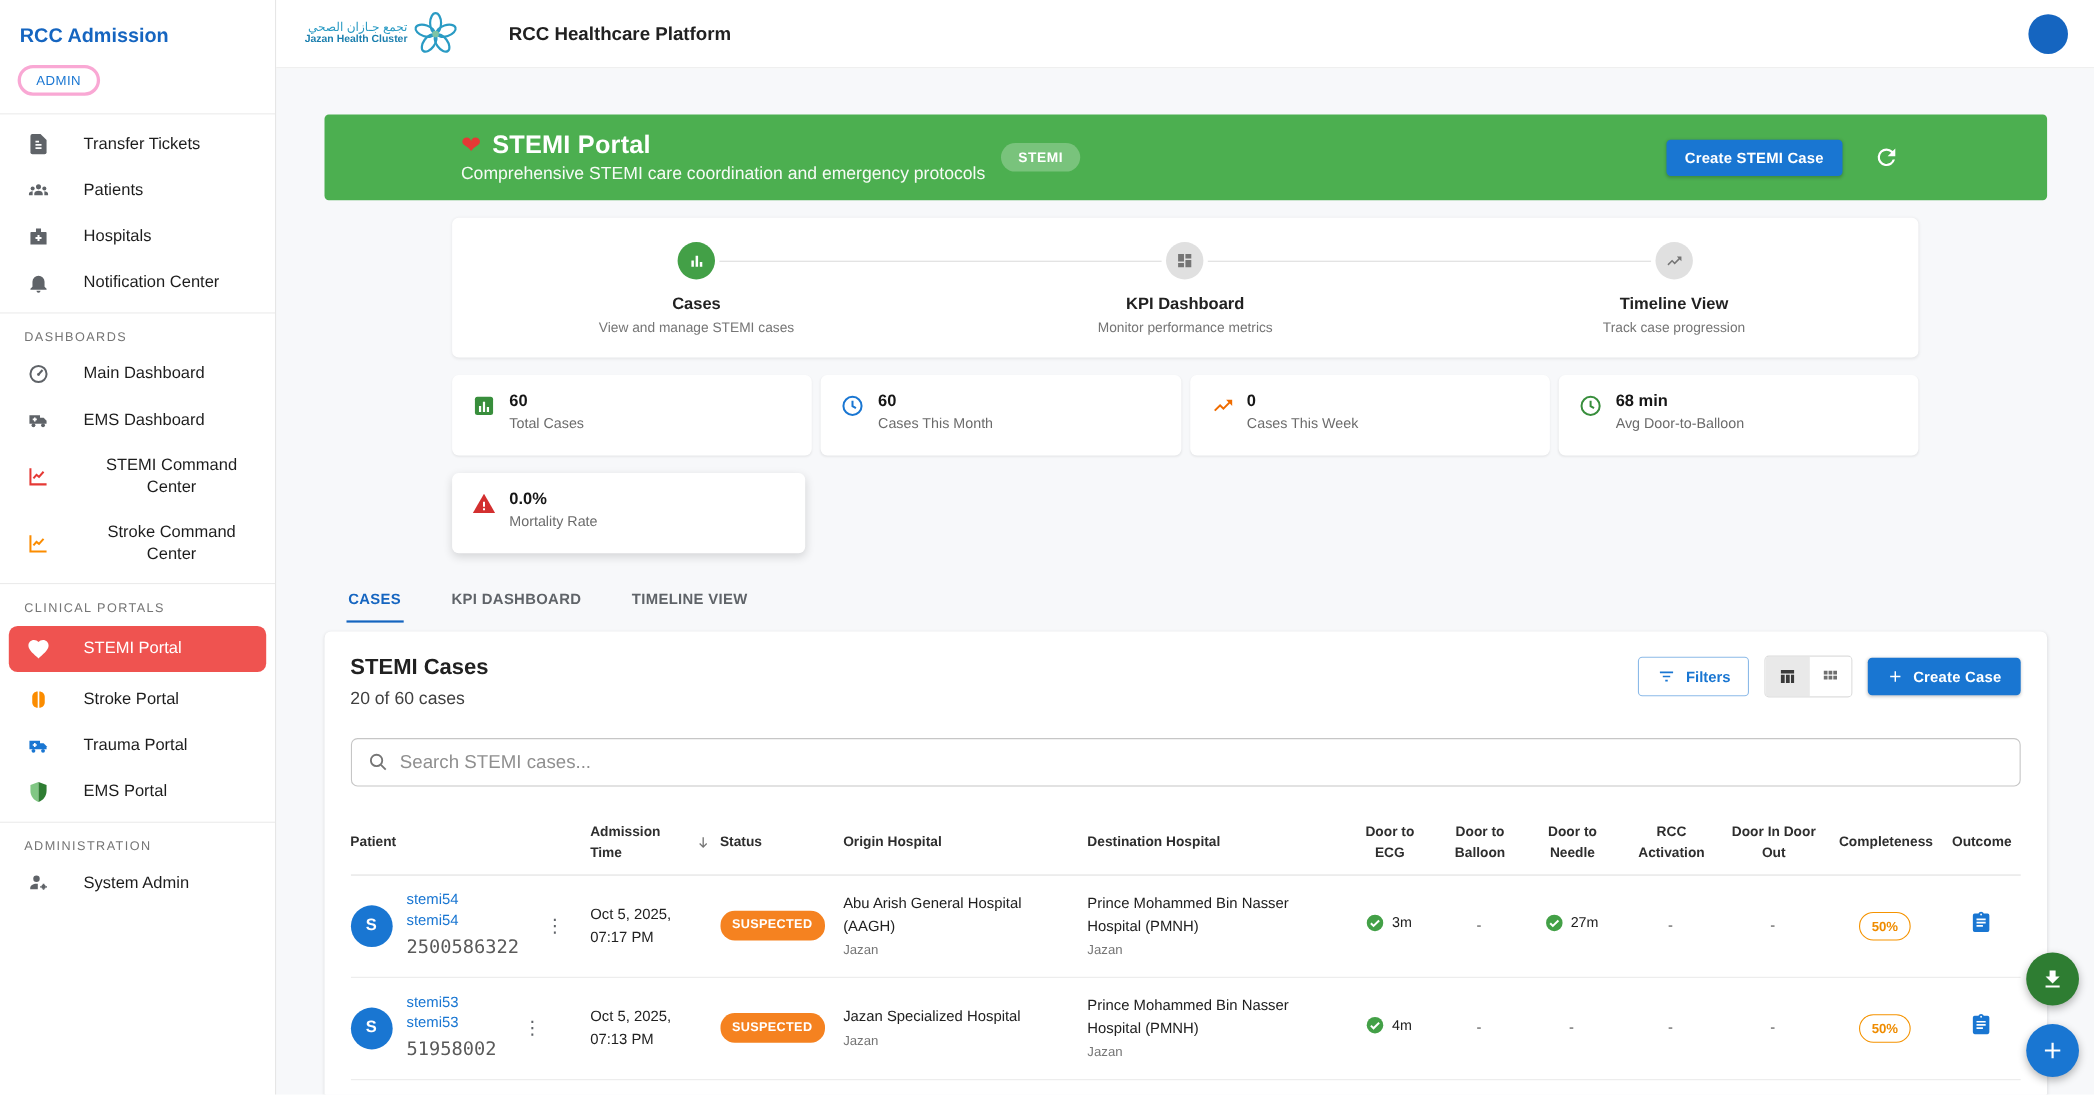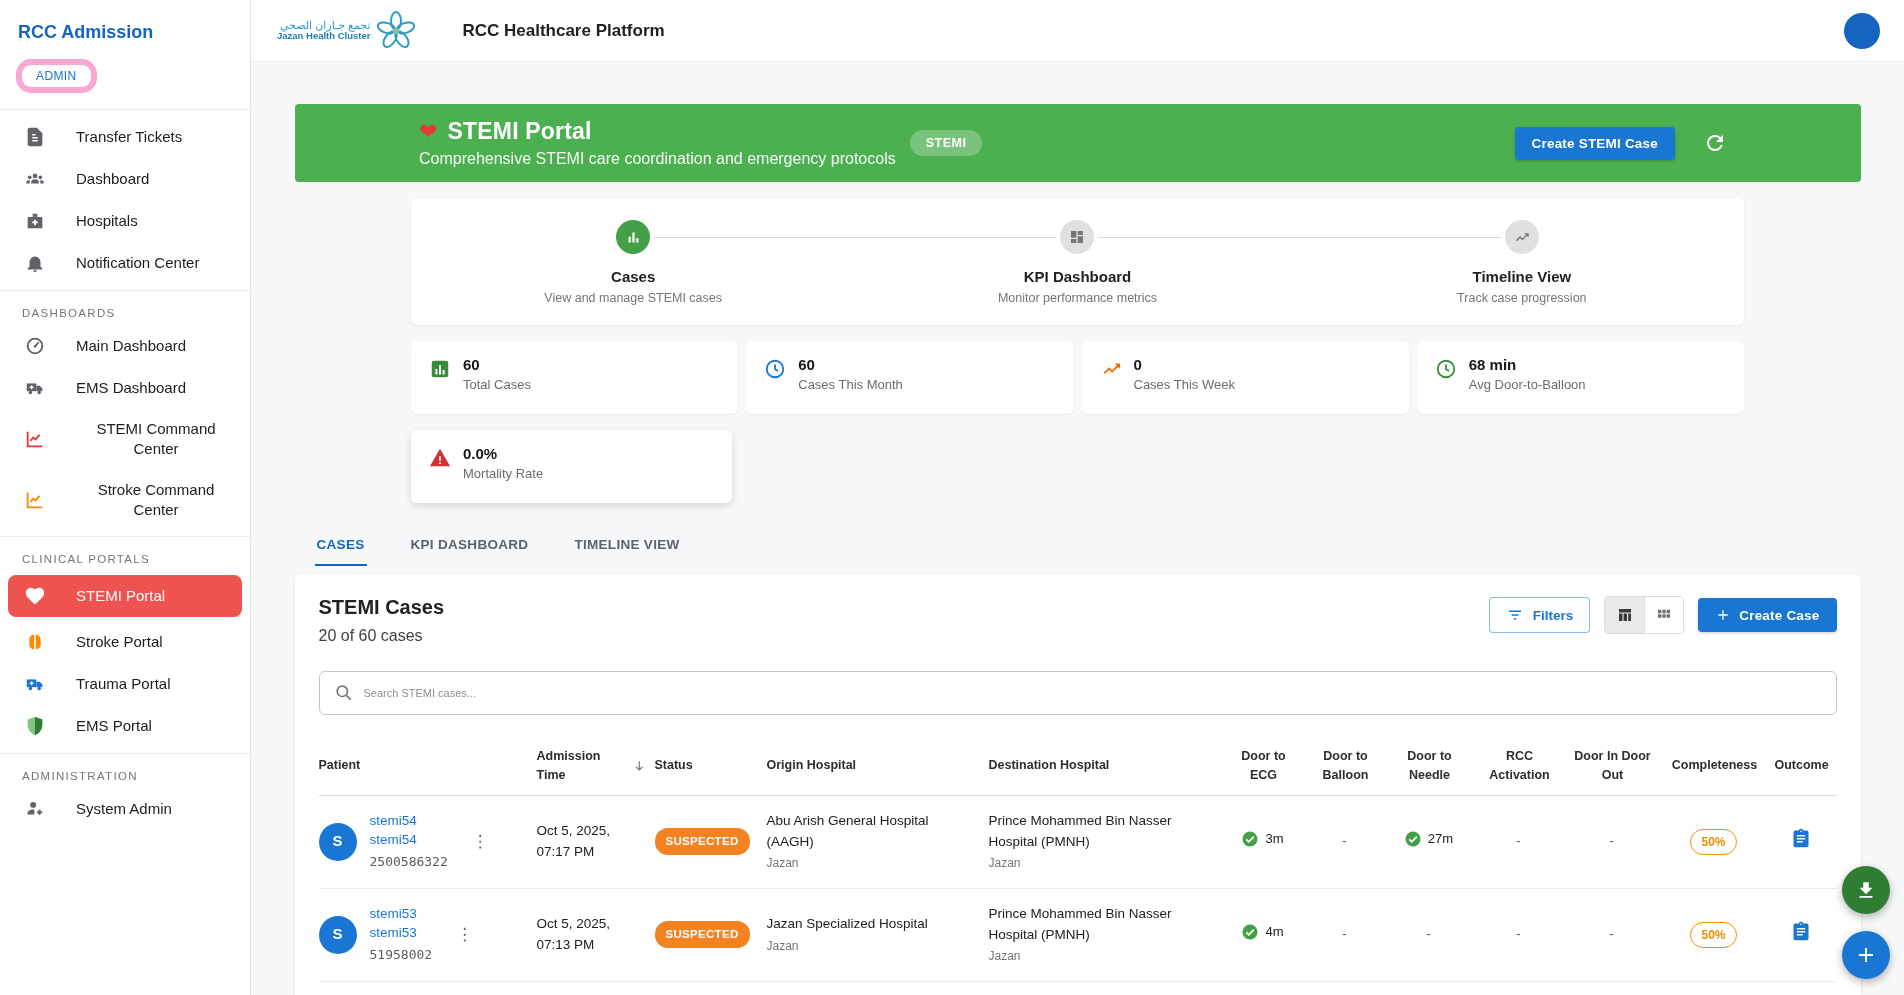--- a/index.html
+++ b/index.html
@@ -1,21 +1,21 @@
 <!DOCTYPE html>
 <html><head>
 <meta charset="utf-8">
 <style>
   * { margin:0; padding:0; box-sizing:border-box; }
   html,body { width:1904px; height:995px; overflow:hidden; font-family:"Liberation Sans", sans-serif; background:#fff; color:#212121; }
 
   
   .sidebar { position:absolute; left:0; top:0; width:251px; height:995px; background:#fff; border-right:1px solid #e6e6e6; z-index:5; }
   .brand { padding:22px 18px 10px 18px; color:#1565c0; font-size:18px; font-weight:bold; }
-  .role-chip { display:inline-block; margin:6px 0 16px 16px; border:6px solid #f9a8d4; color:#1976d2; border-radius:15px; font-size:12px; padding:4px 14px; letter-spacing:.4px; }
+  .role-chip { display:inline-block; margin:6px 0 16px 16px; border:3px solid #f9a8d4; color:#1976d2; border-radius:15px; font-size:12px; padding:4px 14px; letter-spacing:.4px; }
   .sb-divider { border:none; border-top:1px solid #ebebeb; margin:0; }
   .sb-section { padding:16px 0 6px 22px; font-size:11.5px; color:#757575; letter-spacing:1.3px; }
   .sb-item { display:flex; align-items:center; padding:10px 14px 10px 24px; cursor:pointer;text-align:center; }
   .sb-item .ic { width:22px; height:22px; flex:0 0 22px; }
   .sb-item span.lbl { margin-left:30px; font-size:15px; color:#1d1d1d; line-height:1.35; }
   .sb-item.active { background:#ef5350; border-radius:8px; margin:4px 8px; padding-left:16px; }
   .sb-item.active span.lbl { color:#fff; }
   .sb-pad { height:6px; }
 
   
@@ -76,38 +76,38 @@
   .cases-controls { margin-left:auto; display:flex; align-items:center; gap:14px; }
   .btn-outline { display:flex; align-items:center; gap:9px; border:1px solid rgba(25,118,210,.5); color:#1976d2; background:#fff; border-radius:4px; font-weight:bold; font-size:13.5px; padding:8px 16px; cursor:pointer; font-family:inherit; }
   .view-toggle { display:flex; border:1px solid #dcdcdc; border-radius:4px; overflow:hidden; }
   .view-btn { width:39px; height:36px; display:flex; align-items:center; justify-content:center; background:#fff; cursor:pointer; }
   .view-btn.selected { background:#e9e9e9; }
   .view-btn + .view-btn { border-left:1px solid #dcdcdc; }
   .btn-create { display:flex; align-items:center; gap:8px; }
 
   
   .search-box { margin-top:26px; height:44px; border:1px solid #c6c6c6; border-radius:6px; display:flex; align-items:center; padding:0 14px; gap:10px; background:#fff; }
-  .search-box input { border:none; outline:none; flex:1; font-size:11px; font-family:inherit; color:#444; background:transparent; }
+  .search-box input { border:none; outline:none; flex:1; font-size:17px; font-family:inherit; color:#444; background:transparent; }
   .search-box input::placeholder { color:#8f8f8f; }
 
   
   .tbl { margin-top:22px; }
   .tbl-grid { display:grid; grid-template-columns:218px 118px 112px 222px 238px 82px 82px 86px 94px 92px 112px 62px; align-items:center; }
   .tbl-header { border-bottom:1px solid #e0e0e0; }
   .th { font-size:12.5px; font-weight:bold; color:#2e2e2e; padding:10px 8px 10px 0; line-height:1.5; }
   .th.c, .td.c { text-align:center; }
   .th-sort { display:flex; align-items:center; gap:8px; }
   .sort-ic { width:16px; height:16px; color:#757575; }
   .tbl-row { height:93px; border-bottom:1px solid #ececec; }
   .td { font-size:13.5px; color:#212121; padding-right:10px; line-height:1.5; }
   .patient-cell { display:flex; align-items:center; }
   .row-avatar { width:38px; height:38px; border-radius:50%; background:#1976d2; color:#fff; font-weight:bold; font-size:15px; display:flex; align-items:center; justify-content:center; flex:0 0 38px; }
   .pt-names { margin-left:13px; }
   .pt-link { color:#1976d2; font-size:13.5px; line-height:1.4; cursor:pointer; display:block; }
-  .pt-mrn { font-family:"DejaVu Sans Mono", monospace; font-size:13px; color:#5a5a5a; margin-top:2px; }
+  .pt-mrn { font-family:"DejaVu Sans Mono", monospace; font-size:17px; color:#5a5a5a; margin-top:2px; }
   .kebab { margin-left:20px; color:#5f6368; font-size:17px; cursor:pointer; line-height:1; padding:4px; }
   .status-chip { display:inline-block; background:#f58220; color:#fff; font-size:11.5px; font-weight:bold; letter-spacing:.3px; padding:5px 11px; border-radius:13px; }
   .hosp-city { font-size:12px; color:#757575; margin-top:2px; }
   .metric { display:inline-flex; align-items:center; gap:6px; font-size:13px; }
   .dash { color:#555; }
   .pct-chip { display:inline-block; border:1px solid #f59300; color:#ef8c00; font-size:12px; font-weight:bold; padding:3px 10px; border-radius:13px; }
   .outcome-btn { background:none; border:none; cursor:pointer; }
 
   
   .fab { position:absolute; width:48px; height:48px; border-radius:50%; display:flex; align-items:center; justify-content:center; cursor:pointer; box-shadow:0 3px 8px rgba(0,0,0,.3); z-index:10; }
@@ -133,21 +133,21 @@
     <span class="lbl">Transfer Tickets</span>
   </div>
   <div class="sb-item">
     <svg class="ic" viewBox="0 0 24 24" fill="#5f6368">
         <circle cx="6.2" cy="10.2" r="2"></circle>
         <circle cx="17.8" cy="10.2" r="2"></circle>
         <circle cx="12" cy="8.6" r="2.5"></circle>
         <path d="M12 12.4c-2.3 0-4.2 1.3-4.2 2.9V17h8.4v-1.7c0-1.6-1.9-2.9-4.2-2.9z"></path>
         <path d="M6.2 13c-2 0-3.7 1.1-3.7 2.4V17h3.7zM17.8 13c2 0 3.7 1.1 3.7 2.4V17h-3.7z"></path>
       </svg>
-    <span class="lbl">Dashboard</span>
+    <span class="lbl">Patients</span>
   </div>
   <div class="sb-item">
     <svg class="ic" viewBox="0 0 24 24" fill="#5f6368">
         <path d="M5 7.5h14c.6 0 1 .4 1 1V20H4V8.5c0-.6.4-1 1-1z"></path>
         <path d="M9.5 4h5v3.5h-5z"></path>
         <path fill="#fff" d="M11 10.5h2v6h-2z"></path>
         <path fill="#fff" d="M9 12.5h6v2H9z"></path>
       </svg>
     <span class="lbl">Hospitals</span>
   </div>

